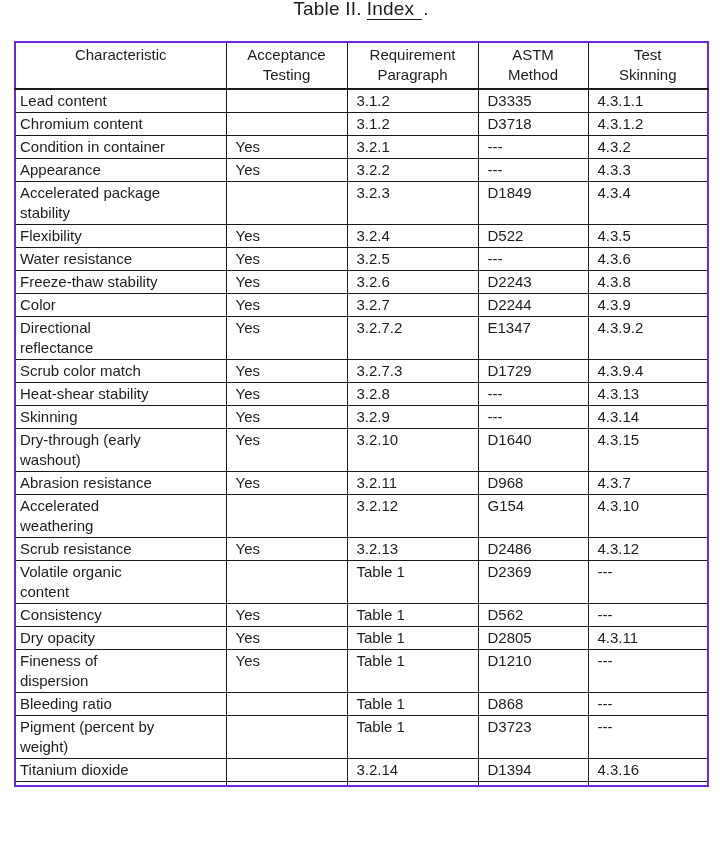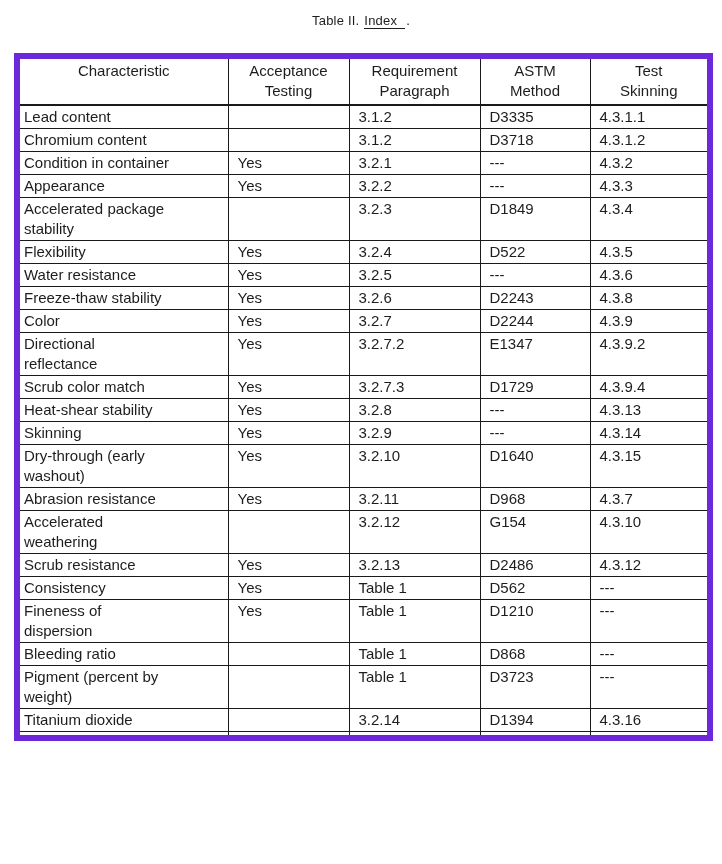--- a/index.html
+++ b/index.html
@@ -9,40 +9,40 @@
   }
   body {
     width: 722px;
     height: 864px;
     font-family: "Liberation Sans", sans-serif;
     color: #1d1d1d;
     overflow: hidden;
   }
   .page-title {
     text-align: center;
-    font-size: 13px;
+    font-size: 19px;
     line-height: 18px;
-    padding-top: 12px;
+    padding-top: 0;
     letter-spacing: 0.2px;
   }
   .page-title .t-prefix { margin-right: 5px; }
   .page-title .t-word {
     border-bottom: 1.5px solid #1d1d1d;
     padding-right: 8px;
   }
   .page-title .t-suffix { margin-left: 1px; }
 
   .table-area {
     margin: 23px 14px 0 14px;
   }
   table.index-table {
     border-collapse: collapse;
     table-layout: fixed;
     width: 693px;
-    border: 6px solid #6d28d9;
+    border: 2px solid #6d28d9;
   }
   col.c0 { width: 211px; }
   col.c1 { width: 121px; }
   col.c2 { width: 131px; }
   col.c3 { width: 110px; }
   col.c4 { width: 120px; }
 
   th, td {
     border: 1px solid #1a1a1a;
     font-size: 15px;
@@ -216,25 +216,40 @@
           <td class="c4">4.3.10</td>
         </tr>
         <tr>
           <td class="c0">Scrub resistance</td>
           <td class="c1">Yes</td>
           <td class="c2">3.2.13</td>
           <td class="c3">D2486</td>
           <td class="c4">4.3.12</td>
         </tr>
         <tr>
+          <td class="c0">Volatile organic
+content</td>
+          <td class="c1"></td>
+          <td class="c2">Table 1</td>
+          <td class="c3">D2369</td>
+          <td class="c4">---</td>
+        </tr>
+        <tr>
           <td class="c0">Consistency</td>
           <td class="c1">Yes</td>
           <td class="c2">Table 1</td>
           <td class="c3">D562</td>
           <td class="c4">---</td>
+        </tr>
+        <tr>
+          <td class="c0">Dry opacity</td>
+          <td class="c1">Yes</td>
+          <td class="c2">Table 1</td>
+          <td class="c3">D2805</td>
+          <td class="c4">4.3.11</td>
         </tr>
         <tr>
           <td class="c0">Fineness of
 dispersion</td>
           <td class="c1">Yes</td>
           <td class="c2">Table 1</td>
           <td class="c3">D1210</td>
           <td class="c4">---</td>
         </tr>
         <tr>

